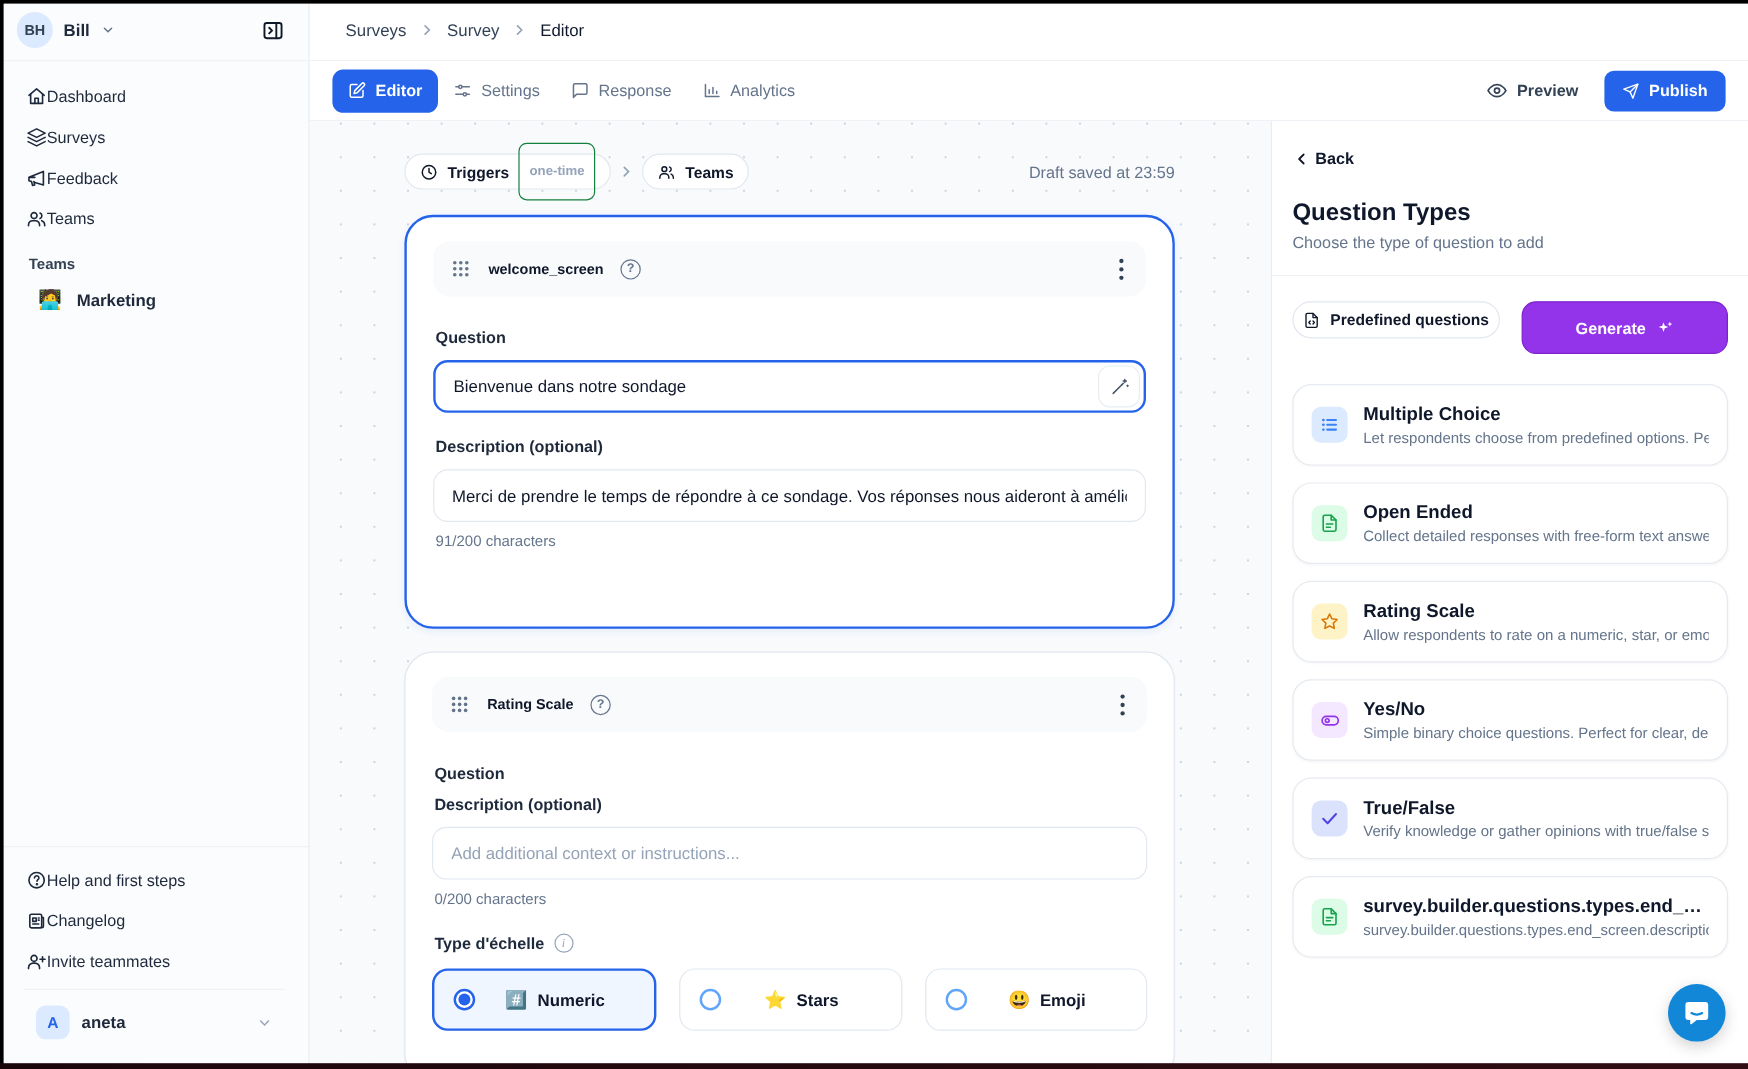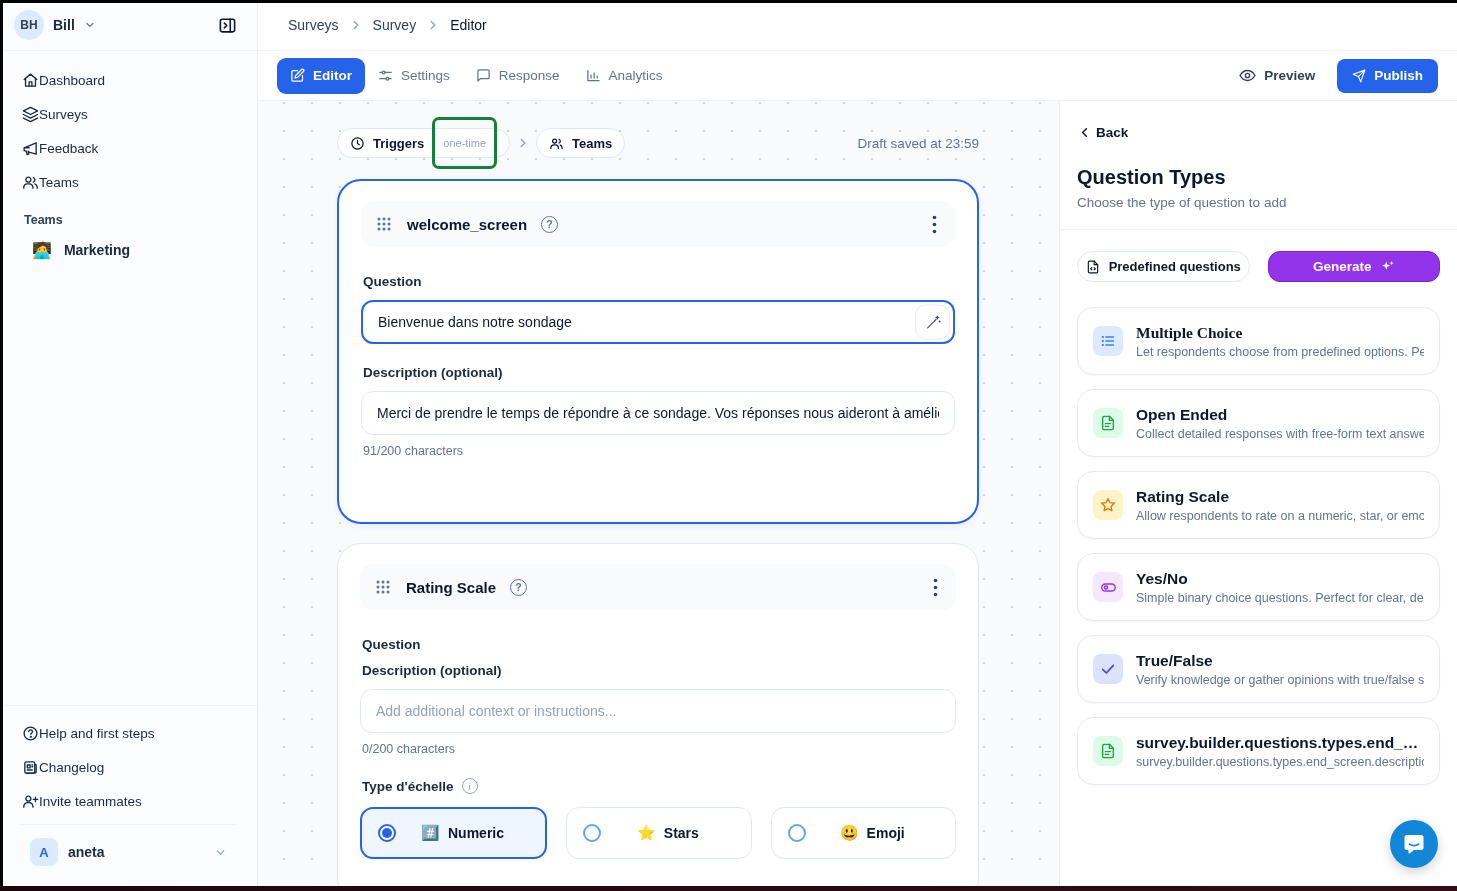--- a/index.html
+++ b/index.html
@@ -62,31 +62,31 @@
   .content { flex:1; display:flex; min-height:0; }
 
   
   .canvas { flex:1; min-width:0; background-color:#f8fafc;
             background-image:radial-gradient(#cbd5e1 1.2px, transparent 1.3px);
             background-size:28px 28px; background-position:12px 16px;
             padding:27px 79px 0; overflow:hidden; }
   .canvas-head { display:flex; align-items:center; gap:6px; margin-bottom:21px; width:642px; }
   .pill { display:flex; align-items:center; gap:8px; height:30px; padding:0 12px; background:#fff;
           border:1px solid #e2e8f0; border-radius:15px; font-size:13px; font-weight:bold; color:#0f172a; cursor:pointer; }
-  .pill .badge { font-size:11px; font-weight:normal; color:#94a3b8; border:3px solid #15803d;
+  .pill .badge { font-size:11px; font-weight:bold; color:#94a3b8; border:1px solid #15803d;
                  border-radius:7px; padding:17px 8px; }
   .canvas-head .spacer { flex:1; }
   .draft { font-size:13.5px; color:#64748b; }
 
   .qcard { width:642px; background:#fff; border-radius:24px; padding:20px 22px 42px; margin-bottom:19px; }
   .qcard.selected { border:2px solid #2563eb; box-shadow:0 2px 6px rgba(37,99,235,.08); }
   .qcard.plain { border:1px solid #e2e8f0; box-shadow:0 1px 2px rgba(15,23,42,.04); }
   .qcard-head { background:#f8fafc; border-radius:14px; height:46px; display:flex; align-items:center;
                 gap:14px; padding:0 14px; margin-bottom:27px; }
-  .qcard-title { font-size:15px; font-weight:bold; color:#0f172a; }
+  .qcard-title { font-size:12px; font-weight:bold; color:#0f172a; }
   .help-circ { width:17px; height:17px; border-radius:50%; border:1.5px solid #64748b; color:#64748b;
                font-size:10.5px; font-weight:bold; display:flex; align-items:center; justify-content:center; cursor:pointer; }
   .qcard-head .spacer { flex:1; }
   .kebab { background:transparent; border:none; cursor:pointer; display:flex; padding:4px; }
   .field-label { font-size:13.5px; font-weight:bold; color:#1e293b; margin:0 0 11px 2px; display:block; }
   .input-wrap { position:relative; margin-bottom:21px; }
   .text-input { width:100%; height:44px; border:1px solid #e2e8f0; border-radius:12px; padding:0 52px 0 15px;
                 font-size:14px; color:#0f172a; font-family:"Liberation Sans",sans-serif; background:#fff; outline:none; }
   .text-input.focused { border:2px solid #2563eb; }
   .text-input::placeholder { color:#94a3b8; }
@@ -115,21 +115,21 @@
                  padding:24px 0 0; position:relative; overflow:hidden; }
   .back-row { display:flex; align-items:center; gap:4px; background:transparent; border:none;
               cursor:pointer; font-size:13.5px; font-weight:bold; color:#0f172a; padding:0 17px; }
   .rp-title { font-size:20px; font-weight:bold; color:#0f172a; margin:26px 17px 6px; }
   .rp-sub { font-size:13.5px; color:#64748b; margin:0 17px 19px; }
   .rp-divider { height:1px; background:#eef2f6; margin-bottom:21px; }
   .rp-actions { display:flex; gap:18px; padding:0 8px 0 8px; margin:0 9px 25px; }
   .predef-btn { flex:1; display:flex; align-items:center; justify-content:center; gap:9px; height:31px;
                 background:#fff; border:1px solid #e2e8f0; border-radius:16px; font-size:13px; font-weight:bold;
                 color:#0f172a; cursor:pointer; }
-  .generate-btn { flex:1; display:flex; align-items:center; justify-content:center; gap:8px; height:31px;
+  .generate-btn { flex:1; display:flex; align-items:center; justify-content:center; gap:8px; height:44px;
                   background:#9333ea; border:1px solid #7e22ce; border-radius:12px; font-size:13.5px;
                   font-weight:bold; color:#fff; cursor:pointer; }
   .type-card { display:flex; align-items:center; gap:13px; border:1px solid #e5eaf0; border-radius:16px;
                background:#fff; padding:0 15px; height:68px; margin:0 17px 14px; cursor:pointer;
                box-shadow:0 1px 2px rgba(15,23,42,.03); }
   .type-icon { width:30px; height:30px; border-radius:8px; display:flex; align-items:center;
                justify-content:center; flex:0 0 30px; }
   .tint-blue   { background:#dbeafe; color:#3b82f6; }
   .tint-green  { background:#dcfce7; color:#16a34a; }
   .tint-amber  { background:#fef3c7; color:#d97706; }
@@ -527,21 +527,21 @@
         </div>
 
         <div class="type-card">
           <span class="type-icon tint-blue">
             <svg width="16" height="16" viewBox="0 0 24 24" fill="none" stroke="currentColor" stroke-width="2.6" stroke-linecap="round">
                 <path d="M9 6h11M9 12h11M9 18h11"></path>
                 <path d="M4 6h.5M4 12h.5M4 18h.5" stroke-width="3"></path>
               </svg>
           </span>
           <span class="type-text">
-            <span class="type-title" style="display:block;font-family:Liberation Serif, serif;">Multiple Choice</span>
+            <span class="type-title" style="display:block;">Multiple Choice</span>
             <span class="type-desc" style="display:block;">Let respondents choose from predefined options. Per...</span>
           </span>
         </div>
 
         <div class="type-card">
           <span class="type-icon tint-green">
             <svg width="16" height="16" viewBox="0 0 24 24" fill="none" stroke="currentColor" stroke-width="2" stroke-linecap="round" stroke-linejoin="round">
                 <path d="M14 2H6a2 2 0 00-2 2v16a2 2 0 002 2h12a2 2 0 002-2V8l-6-6z"></path>
                 <path d="M14 2v6h6"></path>
                 <path d="M8 13h8M8 17h5"></path>

